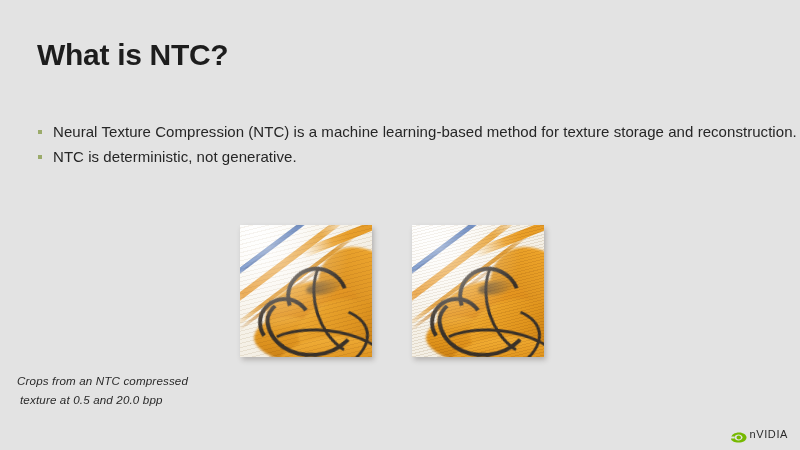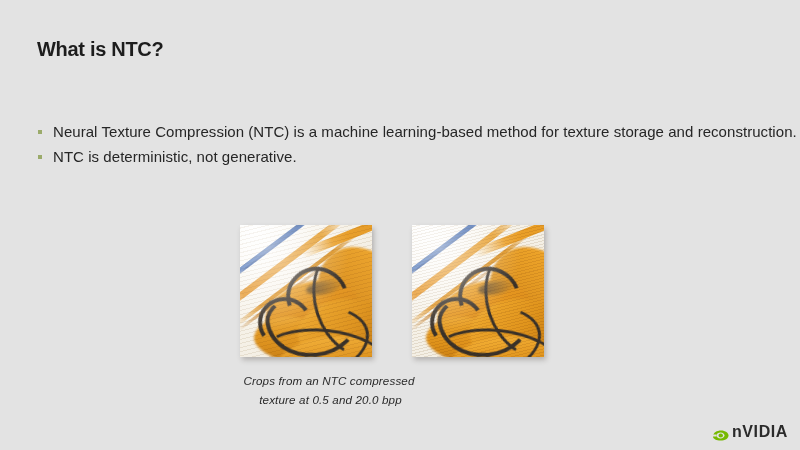--- a/index.html
+++ b/index.html
@@ -21,21 +21,21 @@
     height: 450px;
     background: #e3e3e3;
     box-sizing: border-box;
   }
 
   
   .slide-title {
     position: absolute;
     left: 37px;
     top: 38px;
-    font-size: 20px;
+    font-size: 30px;
     font-weight: 700;
     letter-spacing: -0.3px;
     color: #1d1d1d;
     line-height: 1.1;
     white-space: nowrap;
   }
 
   
   .bullet-list {
     position: absolute;
@@ -276,24 +276,23 @@
       rgba(120,80,20,0.13) 0px,
       rgba(120,80,20,0.13) 1px,
       rgba(255,255,255,0.00) 1px,
       rgba(255,255,255,0.00) 3px
     );
   }
 
   
   .caption {
     position: absolute;
-    left: 4px;
+    left: 11px;
     top: 371px;
     width: 644px;
-    text-align: center;
     font-style: italic;
     font-size: 11.6px;
     line-height: 19px;
     color: #2a2a2a;
     letter-spacing: 0.15px;
   }
   .caption .cap-line { display: block; }
   .caption .cap-line.l1 { padding-left: 6px; }
   .caption .cap-line.l2 { padding-left: 9px; }
 
@@ -305,22 +304,22 @@
     display: flex;
     align-items: center;
     gap: 3px;
   }
   .nv-eye {
     width: 17px;
     height: 11px;
     position: relative;
   }
   .nv-word {
-    font-size: 16px;
-    font-weight: 700;
+    font-size: 11px;
+    font-weight: 400;
     letter-spacing: 0.6px;
     color: #2b2b2b;
     line-height: 1;
     font-family: "Liberation Sans", sans-serif;
   }
 </style>
 </head>
 <body>
 
 <div class="slide">

